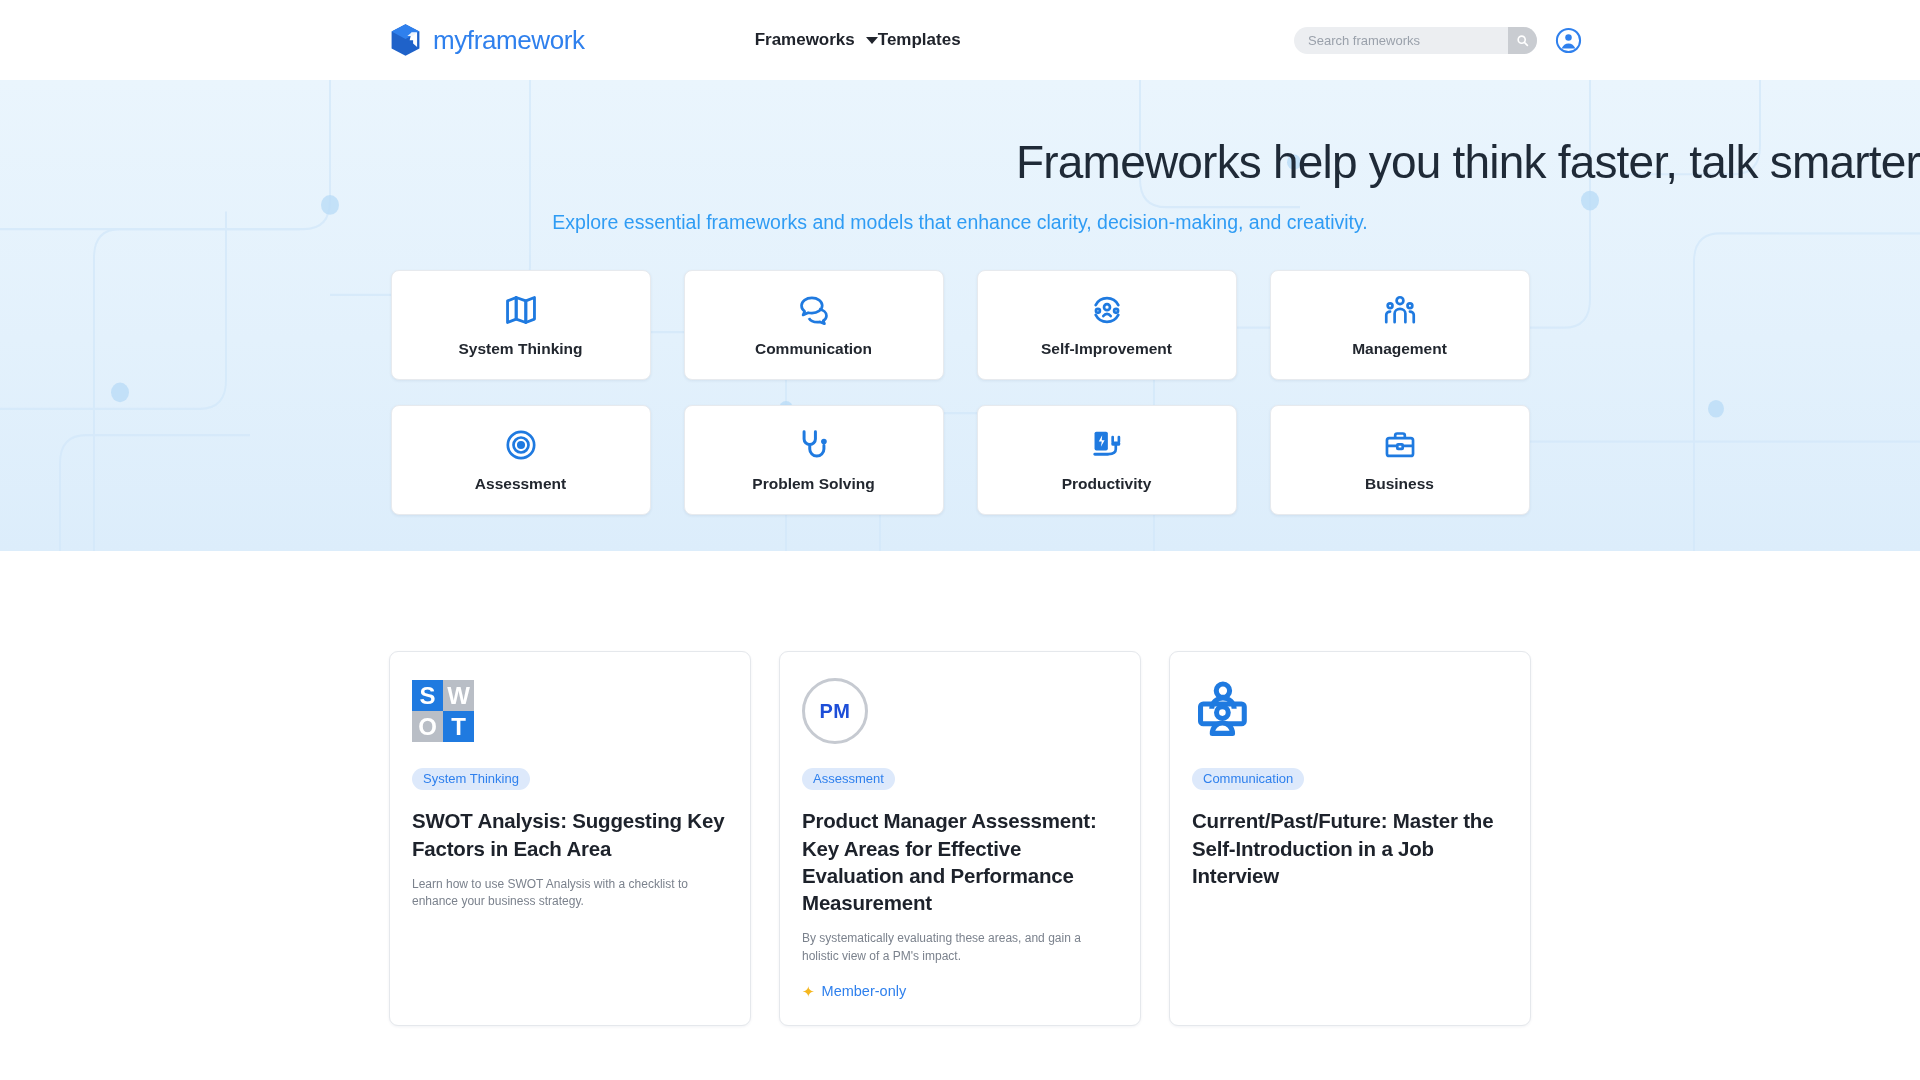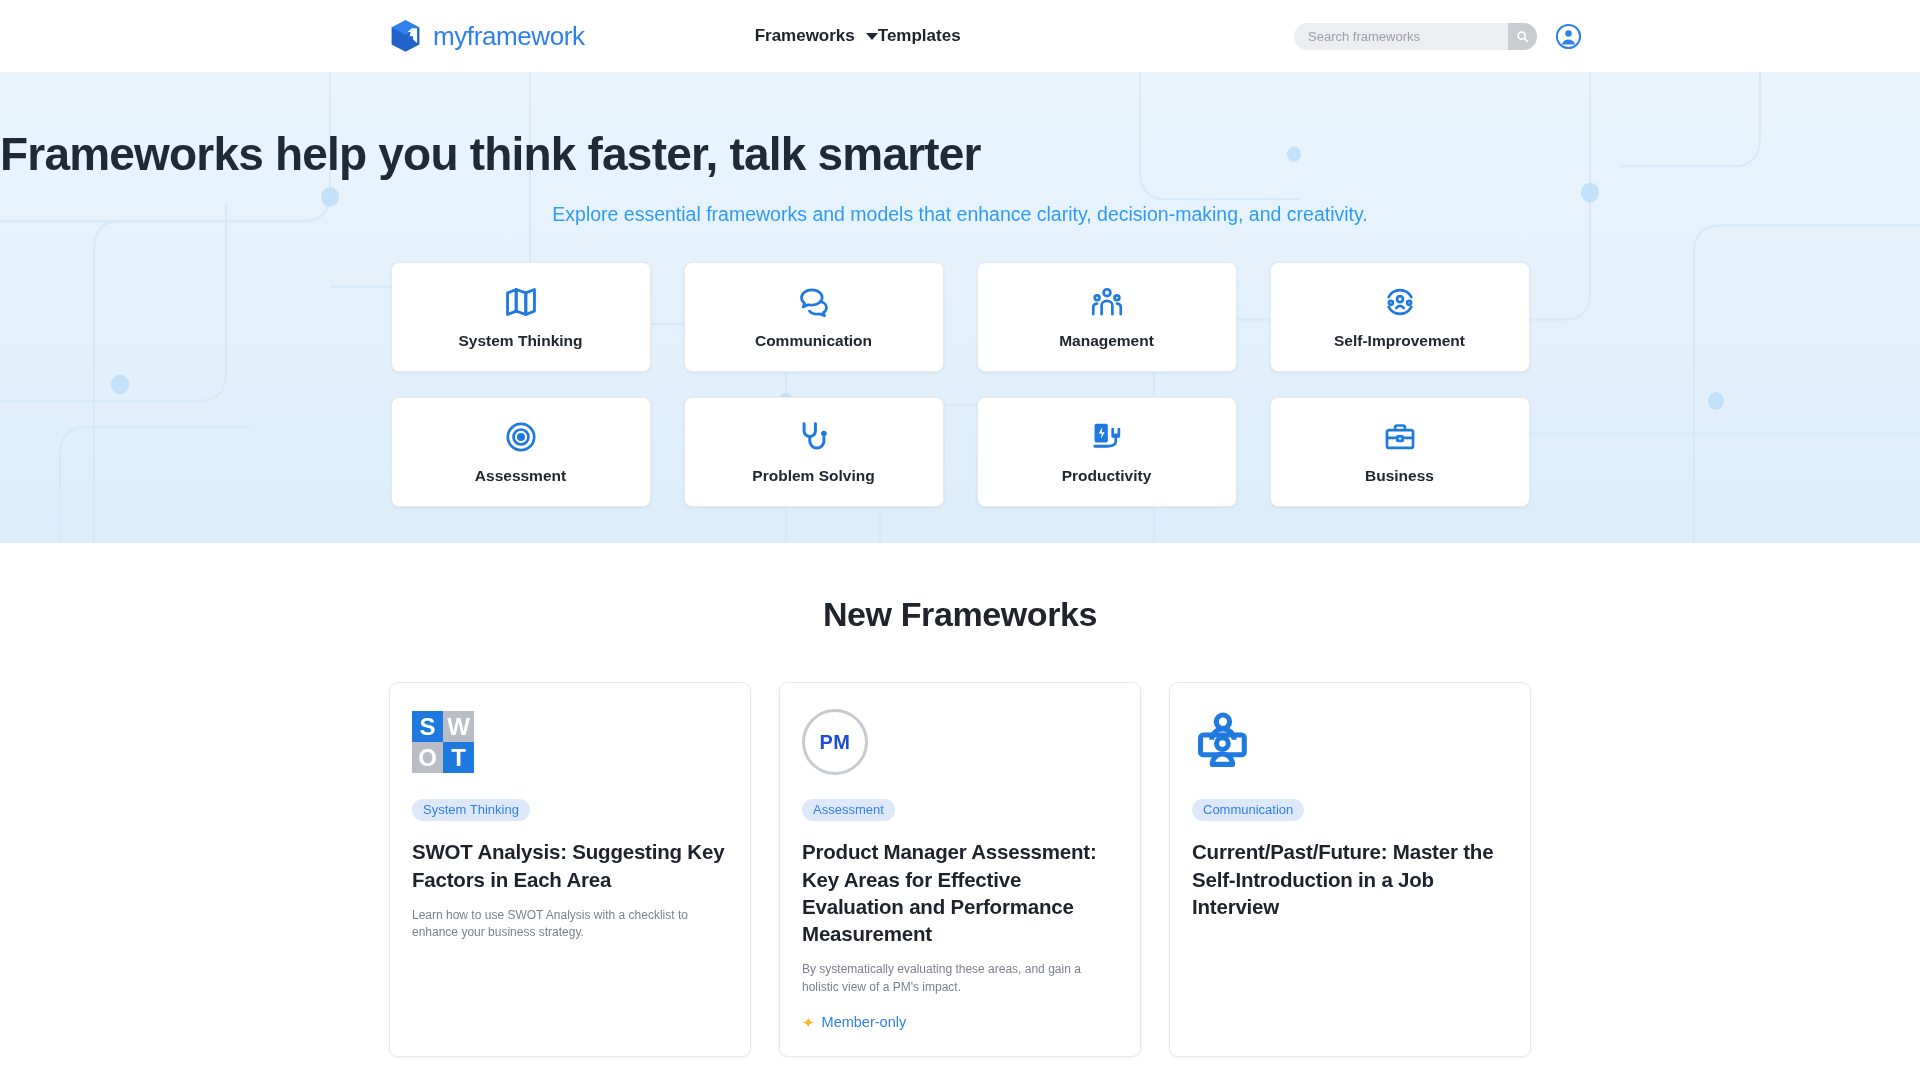--- a/index.html
+++ b/index.html
@@ -6,21 +6,21 @@
   html,body{ width:1920px; height:1080px; overflow:hidden; }
   body{
     font-family:"Liberation Sans", sans-serif;
     background:#ffffff;
     color:#1f2937;
     -webkit-font-smoothing:antialiased;
   }
 
   
   .header{
-    height:72px;
+    height:80px;
     background:#ffffff;
     display:flex;
     align-items:center;
     position:relative;
     z-index:5;
   }
   .logo-wrap{
     display:flex;
     align-items:center;
     gap:11px;
@@ -98,23 +98,23 @@
   .hero{
     position:relative;
     background:linear-gradient(180deg,#eaf5fd 0%,#e3f1fc 55%,#dcedfb 100%);
     padding-top:55px;
     padding-bottom:36px;
     overflow:hidden;
   }
   .hero-bg{ position:absolute; inset:0; width:100%; height:100%; }
   .hero-inner{ position:relative; z-index:2; }
   .hero-title{
-    text-align:left;
+    text-align:right;
     font-size:46px;
-    font-weight:700;
+    font-weight:400;
     color:#1f2a37;
     letter-spacing:-0.8px;
     line-height:1.18;
   }
   .hero-sub{
     text-align:center;
     font-size:19.5px;
     color:#2f9cf4;
     margin-top:22px;
     font-weight:400;
@@ -318,40 +318,40 @@
       <div class="cat-card">
         <svg class="cat-icon" viewBox="0 0 24 24" fill="none" stroke="#1f7ae0" stroke-width="1.9" stroke-linejoin="round">
           <path d="M10.5 3.4c4 0 7.3 2.4 7.3 5.4s-3.3 5.4-7.3 5.4c-.9 0-1.8-.1-2.6-.3l-3.6 1.6 1.1-2.6C3.9 11.9 3.2 10.5 3.2 8.8c0-3 3.3-5.4 7.3-5.4z"></path>
           <path d="M15.6 11.4c3 .5 5.2 2.4 5.2 4.6 0 1.4-.9 2.7-2.3 3.5l.9 2.2-3.1-1.3c-.6.1-1.2.2-1.8.2-2.8 0-5.2-1.2-6.1-2.9"></path>
         </svg>
         <div class="cat-label">Communication</div>
       </div>
 
       <div class="cat-card">
         <svg class="cat-icon" viewBox="0 0 24 24" fill="none" stroke="#1f7ae0" stroke-width="1.9" stroke-linecap="round">
+          <path d="M4 8.5A9 9 0 0 1 20 8.5"></path>
+            <path d="M20 15.5A9 9 0 0 1 4 15.5"></path>
+          <circle cx="12" cy="10" r="2.1"></circle>
+            <circle cx="5.6" cy="12.6" r="1.4"></circle>
+            <circle cx="18.4" cy="12.6" r="1.4"></circle>
+          <path d="M9.4 16.3c.7-1 1.6-1.5 2.6-1.5s1.9.5 2.6 1.5"></path>
+        </svg>
+        <div class="cat-label">Self-Improvement</div>
+      </div>
+
+      <div class="cat-card">
+        <svg class="cat-icon" viewBox="0 0 24 24" fill="none" stroke="#1f7ae0" stroke-width="1.9" stroke-linecap="round">
           <circle cx="12" cy="5.4" r="2.4"></circle>
           <path d="M8.2 20.6v-6.2c0-1.8 1.7-3.2 3.8-3.2s3.8 1.4 3.8 3.2v6.2"></path>
           <circle cx="5" cy="9" r="1.7"></circle>
             <path d="M2.3 20.6v-5.2c0-1.3 1.2-2.3 2.7-2.3"></path>
           <circle cx="19" cy="9" r="1.7"></circle>
             <path d="M21.7 20.6v-5.2c0-1.3-1.2-2.3-2.7-2.3"></path>
         </svg>
         <div class="cat-label">Management</div>
-      </div>
-
-      <div class="cat-card">
-        <svg class="cat-icon" viewBox="0 0 24 24" fill="none" stroke="#1f7ae0" stroke-width="1.9" stroke-linecap="round">
-          <path d="M4 8.5A9 9 0 0 1 20 8.5"></path>
-            <path d="M20 15.5A9 9 0 0 1 4 15.5"></path>
-          <circle cx="12" cy="10" r="2.1"></circle>
-            <circle cx="5.6" cy="12.6" r="1.4"></circle>
-            <circle cx="18.4" cy="12.6" r="1.4"></circle>
-          <path d="M9.4 16.3c.7-1 1.6-1.5 2.6-1.5s1.9.5 2.6 1.5"></path>
-        </svg>
-        <div class="cat-label">Self-Improvement</div>
       </div>
 
       <div class="cat-card">
         <svg class="cat-icon" viewBox="0 0 24 24" fill="none" stroke="#1f7ae0" stroke-width="1.9">
           <circle cx="12" cy="12" r="9.3"></circle>
             <circle cx="12" cy="12" r="5.3"></circle>
           <circle cx="12" cy="12" r="1.9" fill="#1f7ae0"></circle>
         </svg>
         <div class="cat-label">Assessment</div>
       </div>
@@ -385,21 +385,20 @@
           <path d="M2.8 12.6h7.3M13.9 12.6h7.3"></path>
         </svg>
         <div class="cat-label">Business</div>
       </div>
 
     </div>
   </div>
 </div>
 
 <div class="nf-section">
-  <div class="nf-title">New Frameworks</div>
 
   <div class="fw-grid">
 
     <div class="fw-card">
       <div class="fw-thumb">
         <div class="swot">
           <span class="b">S</span>
           <span class="g">W</span>
           <span class="g">O</span>
           <span class="b">T</span>

